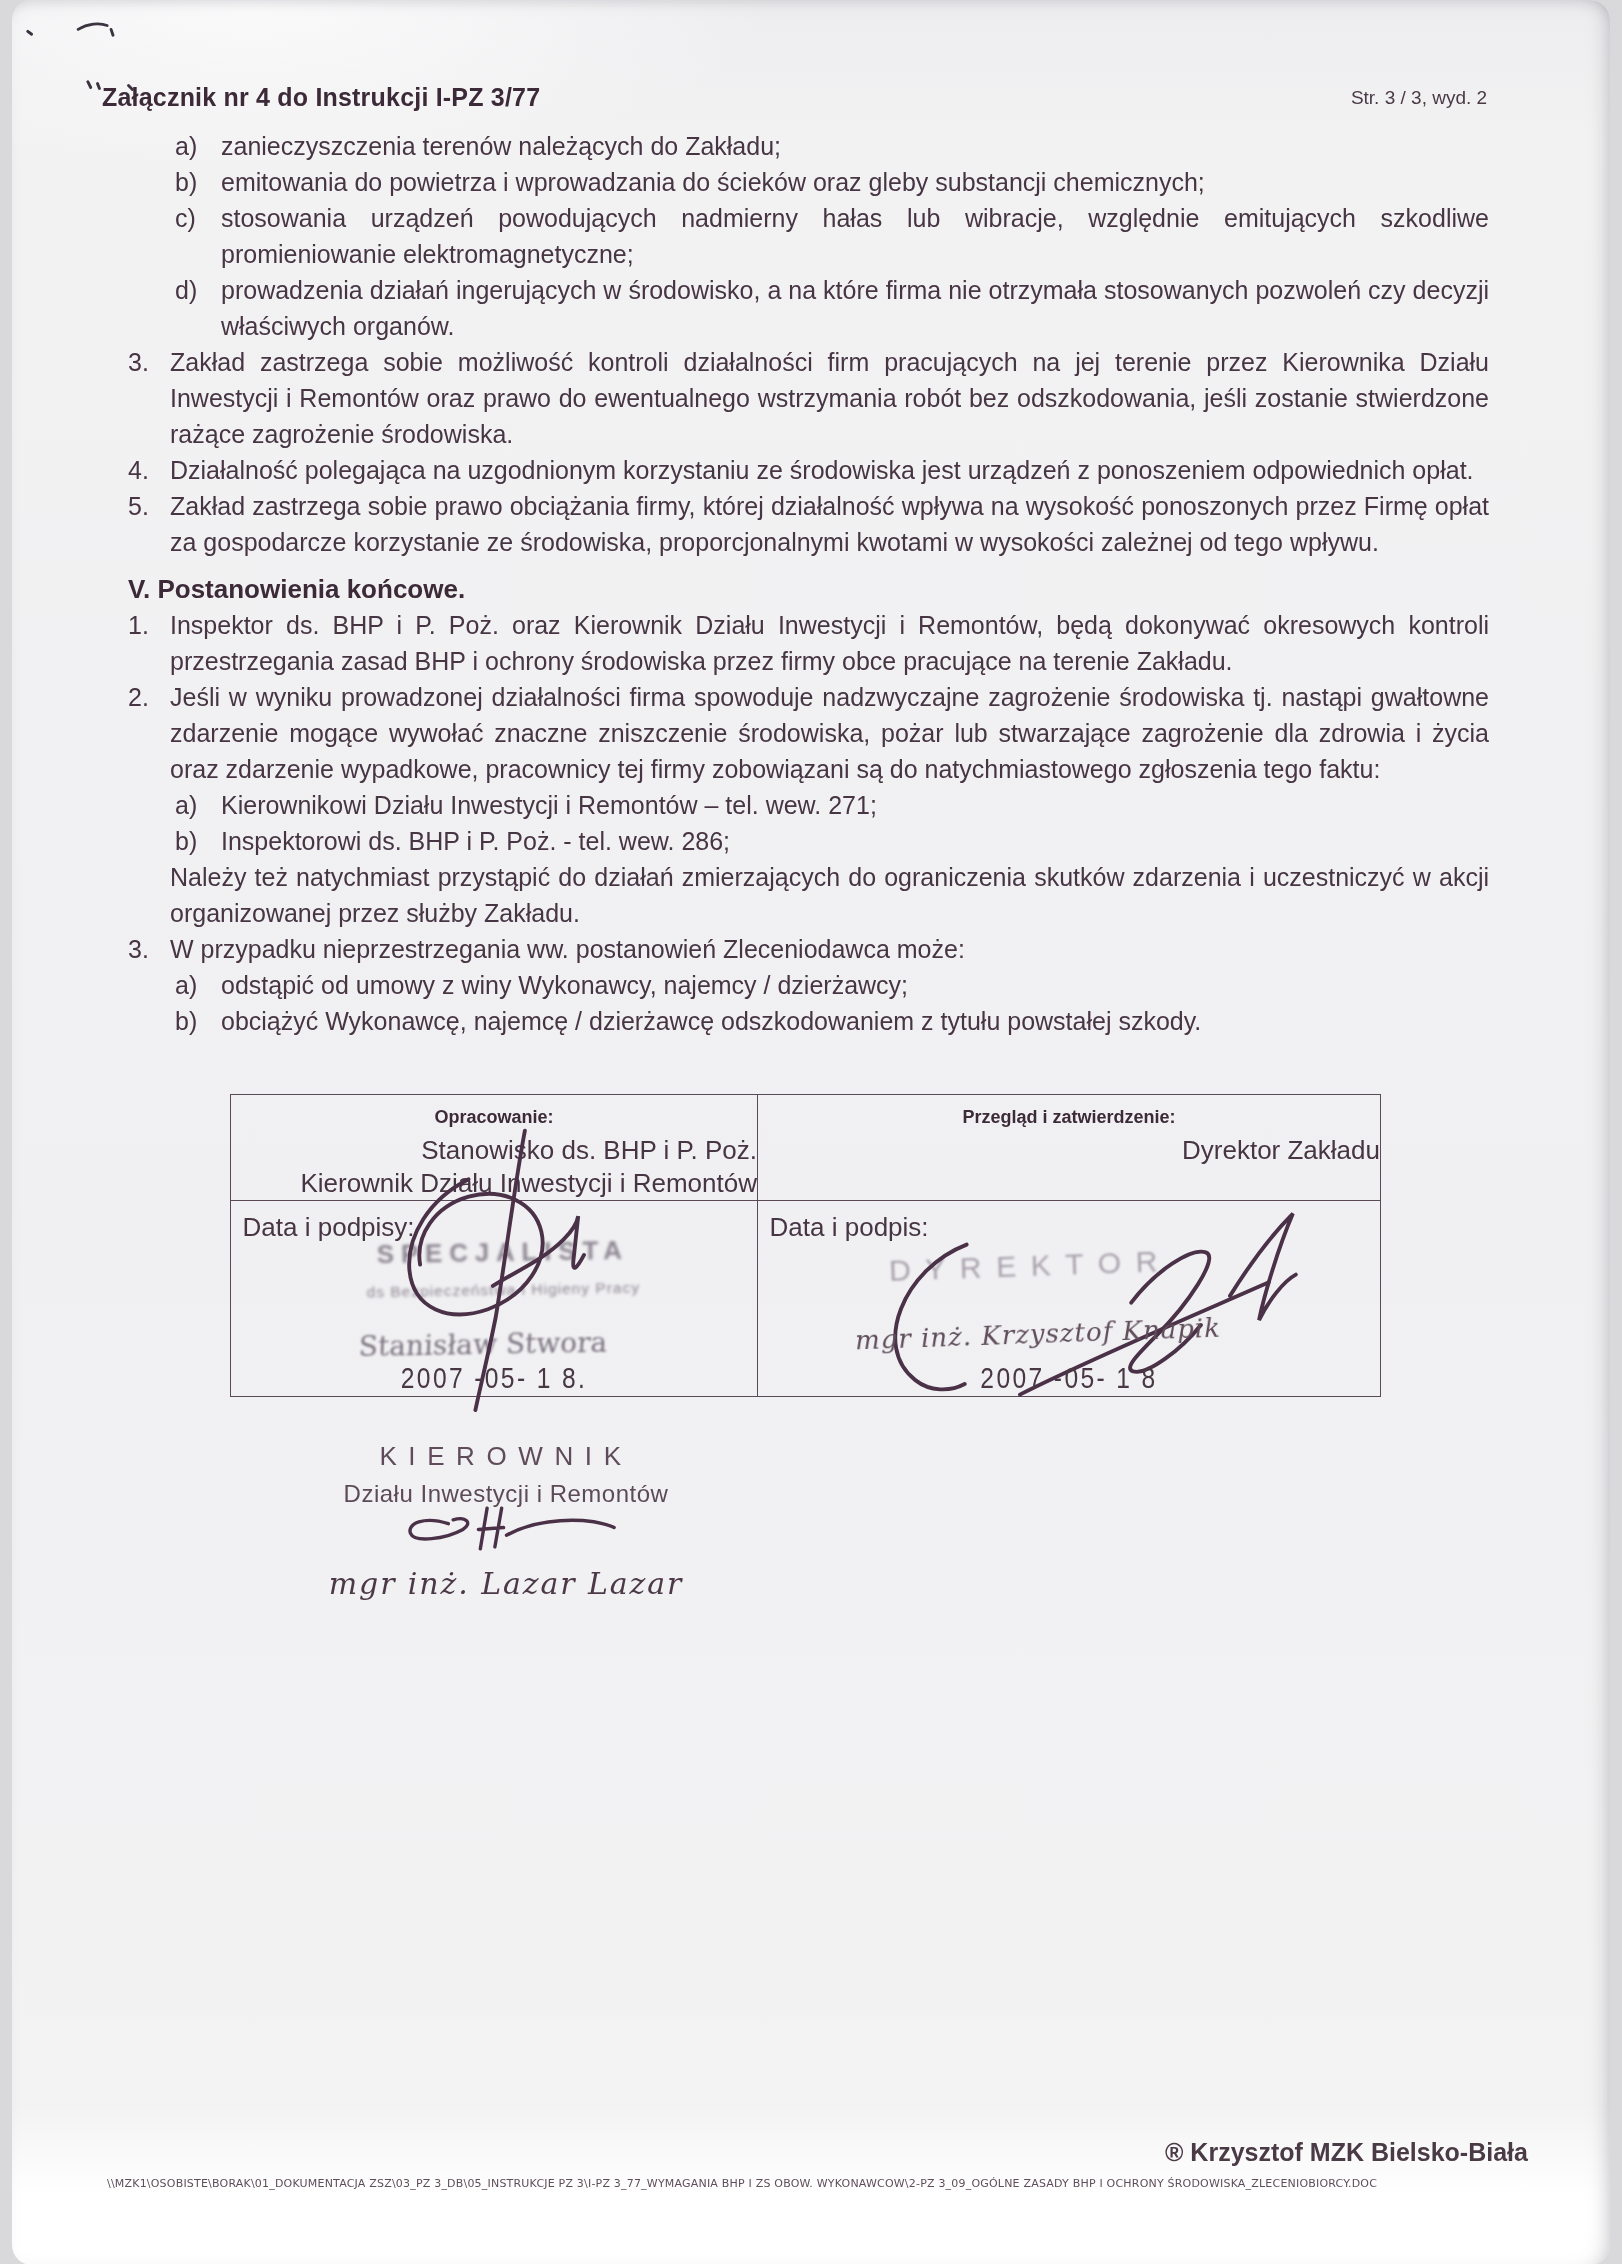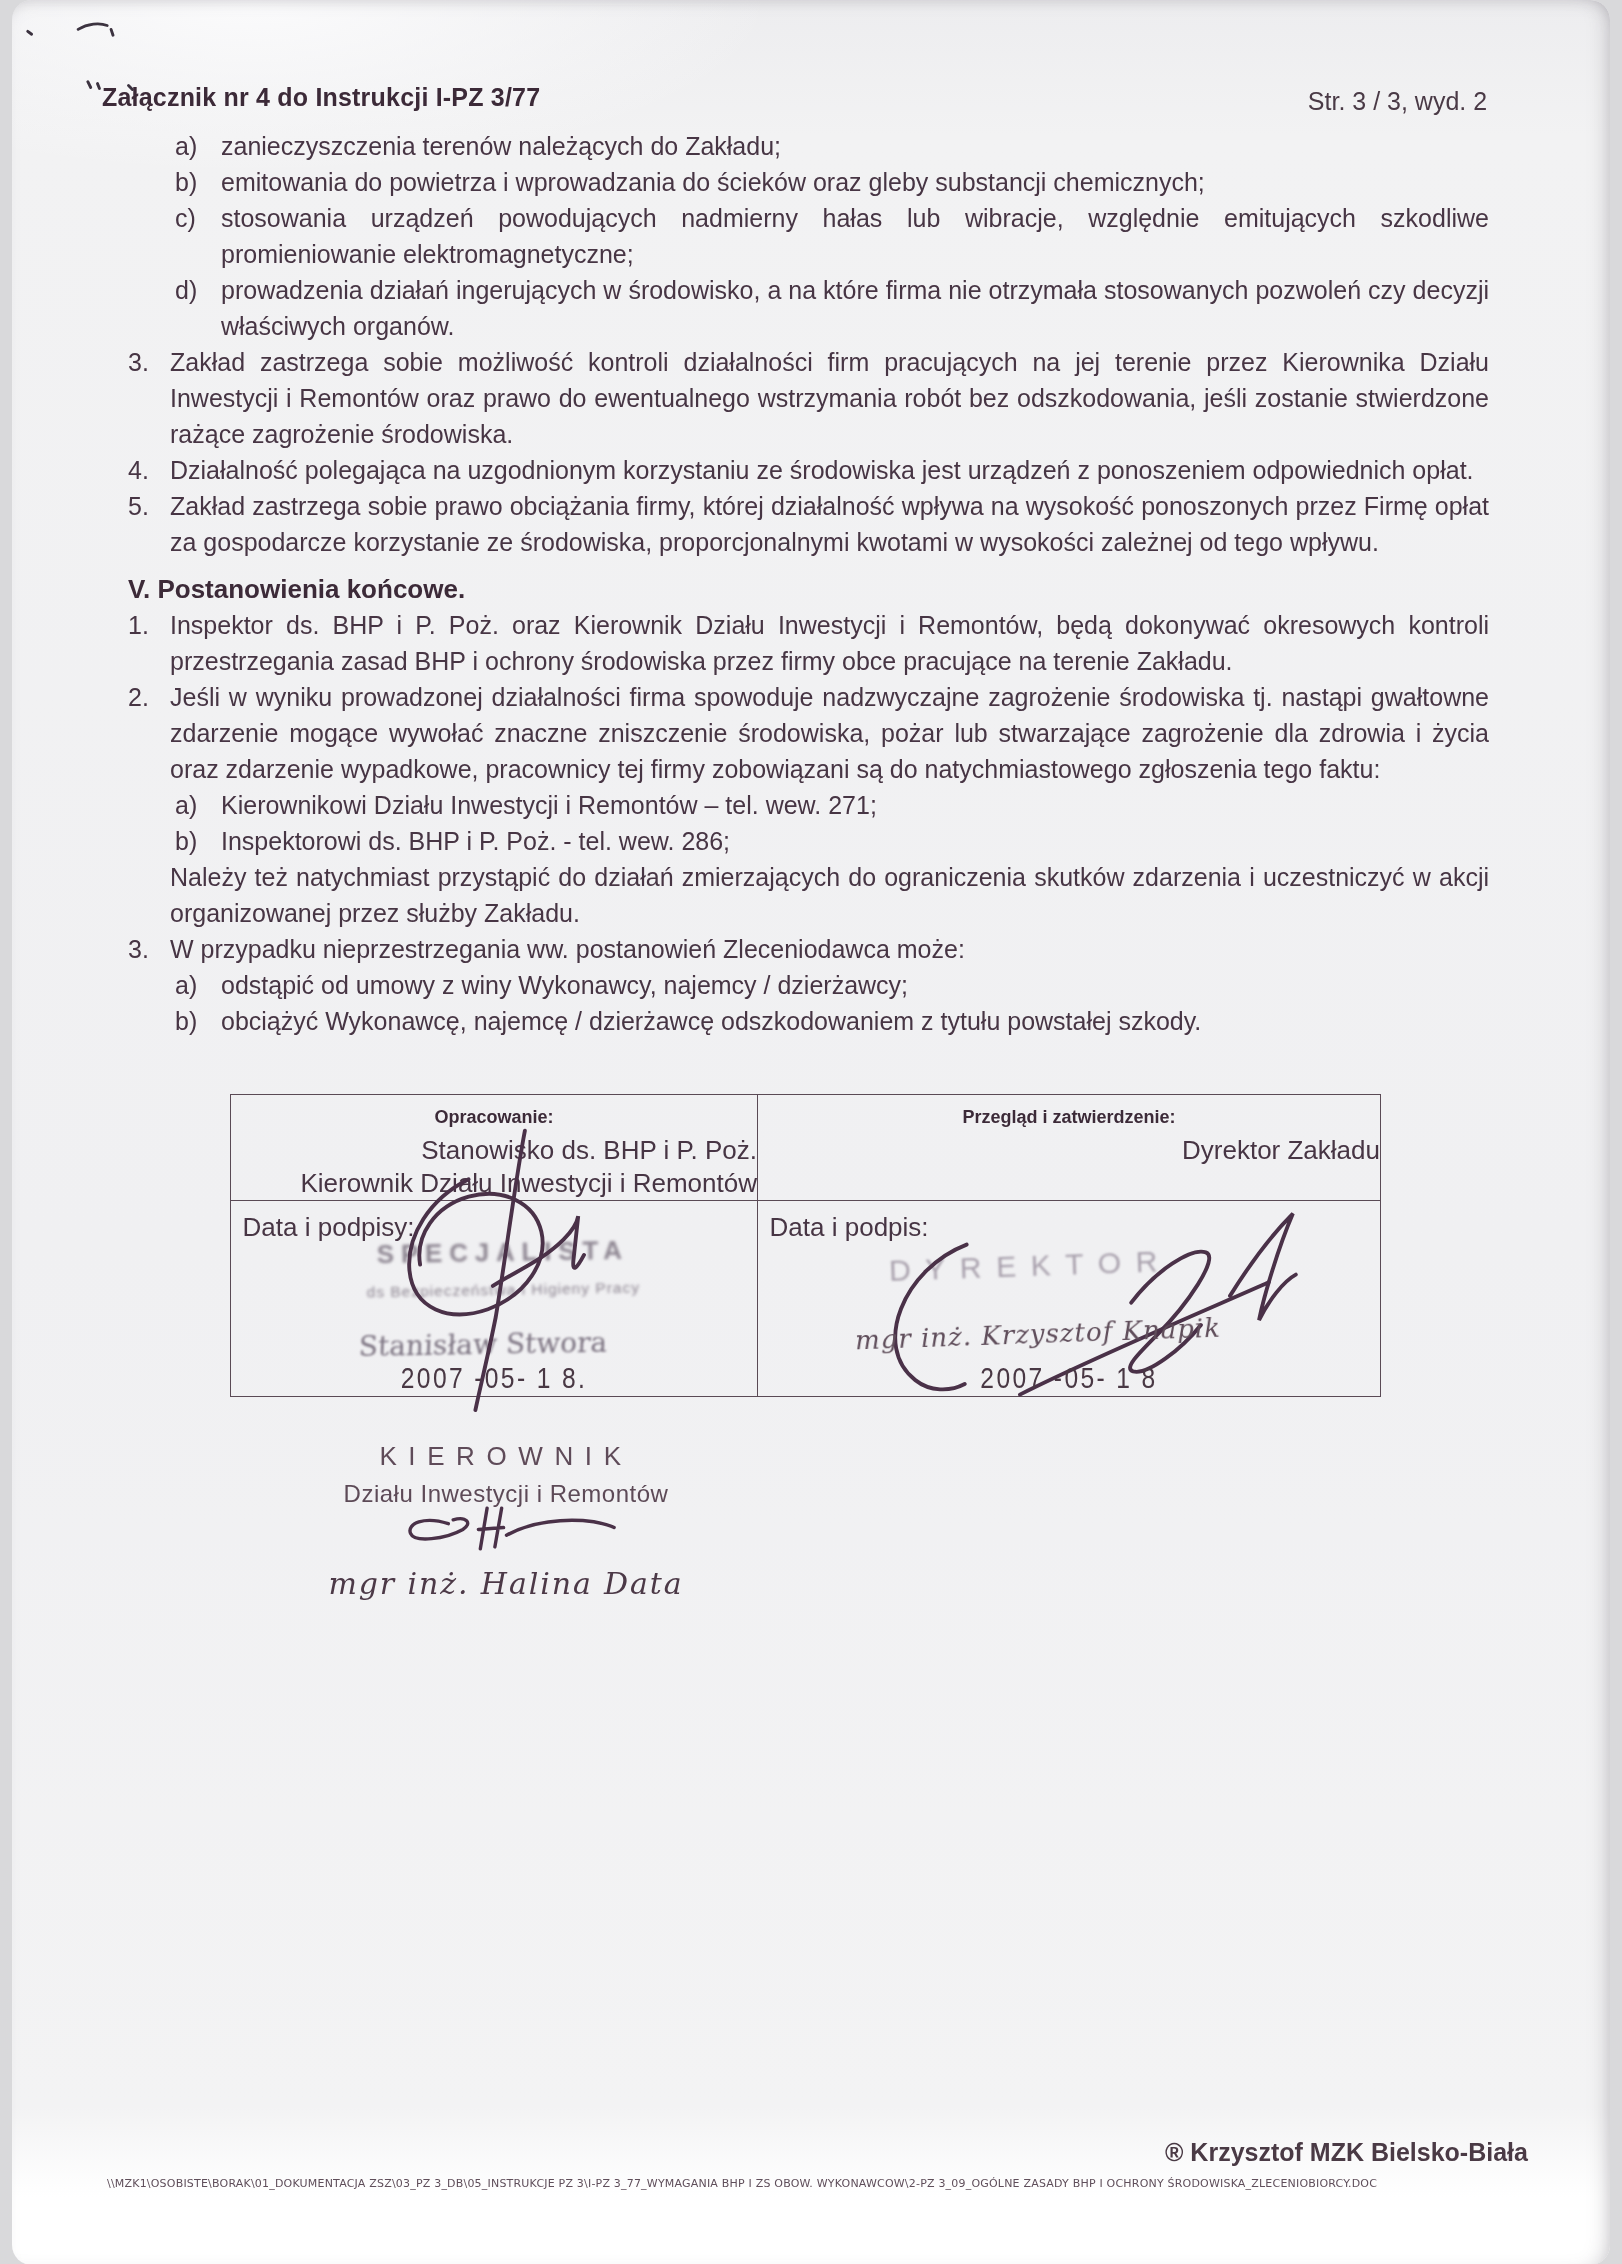--- a/index.html
+++ b/index.html
@@ -12,21 +12,21 @@
       linear-gradient(180deg,#ededef 0%, #f2f2f3 6%, #f0f0f2 55%, #f3f3f4 93%, #ffffff 97%, #ffffff 100%);
     box-shadow: inset -13.6px 0 21.3px -13.6px rgba(120,115,125,.45), inset 0 9.7px 17.5px -11.6px rgba(120,115,125,.35);
     font-family:"Liberation Sans", sans-serif;
     color:#473544;
     overflow:hidden;
     border-radius:20px;
   }
   .doc{position:absolute;left:116px;top:83px;width:1361px;}
   .hdr{position:relative;height:43px;}
   .hdr-left{position:absolute;left:-26px;top:0;font-weight:bold;font-size:25px;color:#3c2a38;letter-spacing:0.2px;}
-  .hdr-right{position:absolute;right:1.9px;top:3.9px;font-size:25px;color:#4a3a46;}
+  .hdr-right{position:absolute;right:1.9px;top:3.9px;font-size:19px;color:#4a3a46;}
   .content{margin-top:1.9px;font-size:25px;line-height:36px;}
   .li{position:relative;text-align:justify;}
   .li .txt{display:inline;}
   .marker{position:absolute;top:0;}
   .lvl1{padding-left:42px;}
   .lvl1>.marker{left:0;}
   .lvl2{margin-left:47px;padding-left:46px;}
   .lvl2>.marker{left:0;}
   .sec-head{font-weight:bold;font-size:26px;color:#3c2a38;margin-top:11.6px;}
   .plain{margin-left:42px;text-align:justify;}
@@ -193,21 +193,21 @@
       <div class="kier-block">
         <div class="kier-l1">KIEROWNIK</div>
         <div class="kier-l2">Działu Inwestycji i Remontów</div>
         <svg class="kier-sig" width="223" height="45" viewBox="0 0 230 46">
           <g stroke="#4a3148" stroke-width="3.5" fill="none" stroke-linecap="round">
             <path d="M55,18 C30,10 12,18 16,28 C20,38 52,34 70,24 C80,18 74,10 60,14"></path>
             <path d="M95,2 L88,44 M110,2 L103,42 M86,24 L112,22"></path>
             <path d="M115,30 C140,16 175,12 205,16 C215,18 222,20 226,22"></path>
           </g>
         </svg>
-        <div class="kier-name">mgr inż. Halina Data</div>
+        <div class="kier-name">mgr inż. Lazar Lazar</div>
       </div>
 
     </div>
   </div>
 
   <div class="footer-path">\\MZK1\OSOBISTE\BORAK\01_DOKUMENTACJA ZSZ\03_PZ 3_DB\05_INSTRUKCJE PZ 3\I-PZ 3_77_WYMAGANIA BHP I ZS OBOW. WYKONAWCOW\2-PZ 3_09_OGÓLNE ZASADY BHP I OCHRONY ŚRODOWISKA_ZLECENIOBIORCY.DOC</div>
   <div class="footer-copy">® Krzysztof MZK Bielsko-Biała</div>
 
 </div>
 

